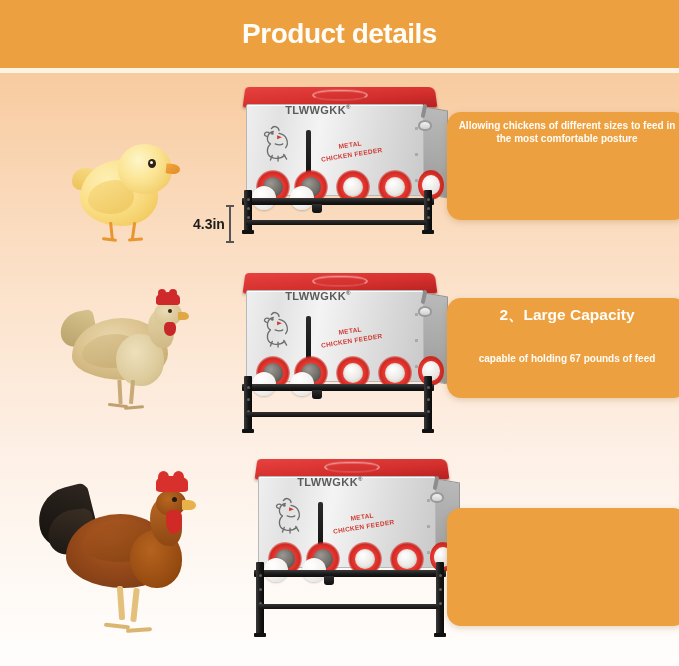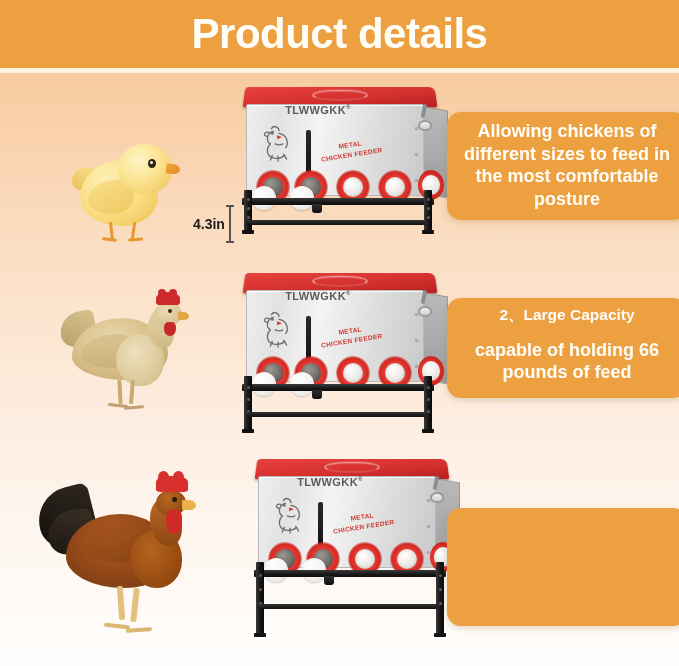--- a/index.html
+++ b/index.html
@@ -26,21 +26,21 @@
 
   
   #header {
     position:absolute; left:0; top:0;
     width:679px; height:68px;
     background:#eda040;
     display:flex; align-items:center; justify-content:center;
   }
   #header-title {
     color:#fffdf7;
-    font-size:42px;
+    font-size:28px;
     font-weight:bold;
     letter-spacing:-0.5px;
   }
   #header-rule {
     position:absolute; left:0; top:68px;
     width:679px; height:5px;
     background:#fdf4e4;
   }
 
   
@@ -396,26 +396,26 @@
     text-align:center;
     padding:8px 10px 10px;
     overflow:hidden;
   }
   .callout-title {
     font-size:15.5px; font-weight:bold;
     line-height:1.2; margin-bottom:4px;
     white-space:nowrap;
   }
   .callout-body {
-    font-size:18px; font-weight:bold;
+    font-size:10px; font-weight:bold;
     line-height:1.25;
   }
   #callout-1 { left:447px; top:112px; width:240px; height:108px; }
   #callout-2 { left:447px; top:298px; width:240px; height:100px; }
-  #callout-2 .callout-title { margin-bottom:14px;text-align:center; }
+  #callout-2 .callout-title { margin-bottom:28px;text-align:center; }
   #callout-3 { left:447px; top:508px; width:240px; height:118px; }
 </style>
 </head>
 <body>
 
 <div id="page">
 
   <div id="header">
     <div id="header-title">Product details</div>
   </div>
@@ -568,21 +568,21 @@
         <div class="hole" style="top:34px;"></div>
     </div>
     <div class="stand-brace" style="left:14px;top:140px;width:180px;"></div>
     <div class="stand-foot" style="left:10px;top:157px;"></div>
     <div class="stand-foot" style="left:190px;top:157px;"></div>
   </div>
 
 
   <div id="callout-2" class="callout">
     <div class="callout-title">2、Large Capacity</div>
-    <div class="callout-body">capable of holding 66 pounds of feed</div>
+    <div class="callout-body">capable of holding 67 pounds of feed</div>
   </div>
 
   <div id="rooster" class="animal">
     <div class="r-tail"></div>
     <div class="r-tail2"></div>
     <div class="r-body"></div>
     <div class="r-saddle"></div>
     <div class="r-breast"></div>
     <div class="r-neck"></div>
     <div class="r-head"></div>

